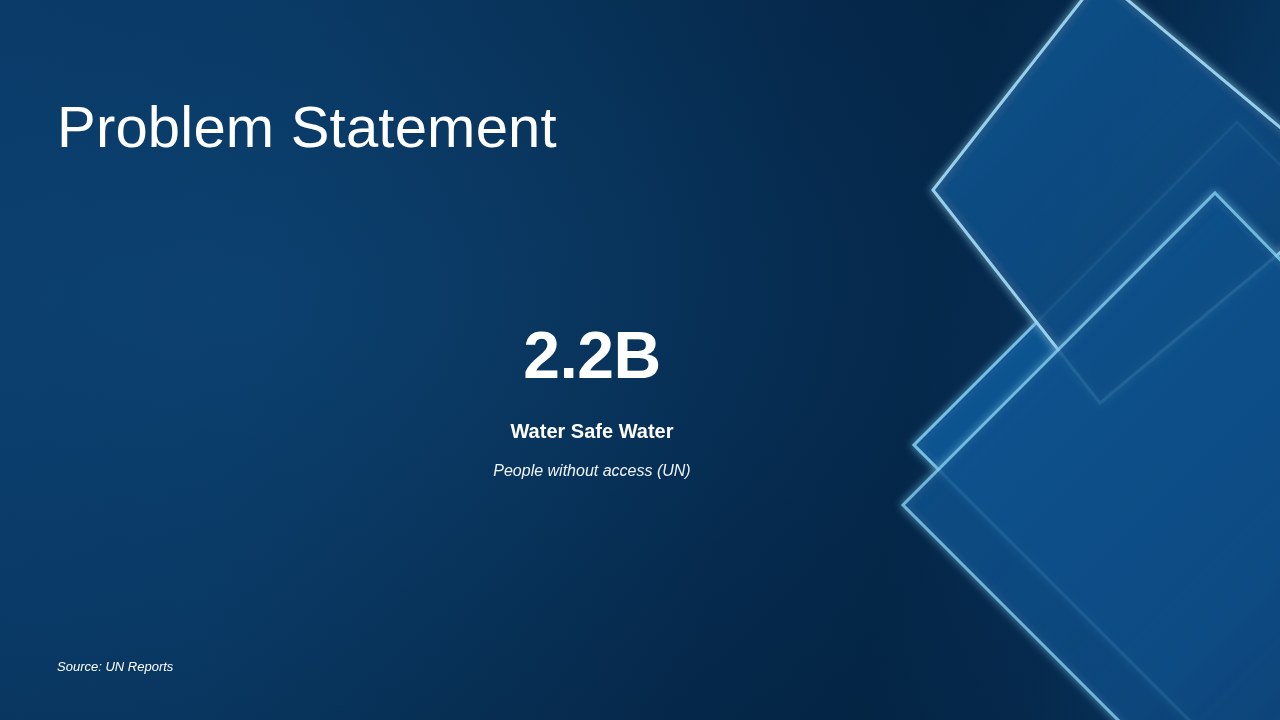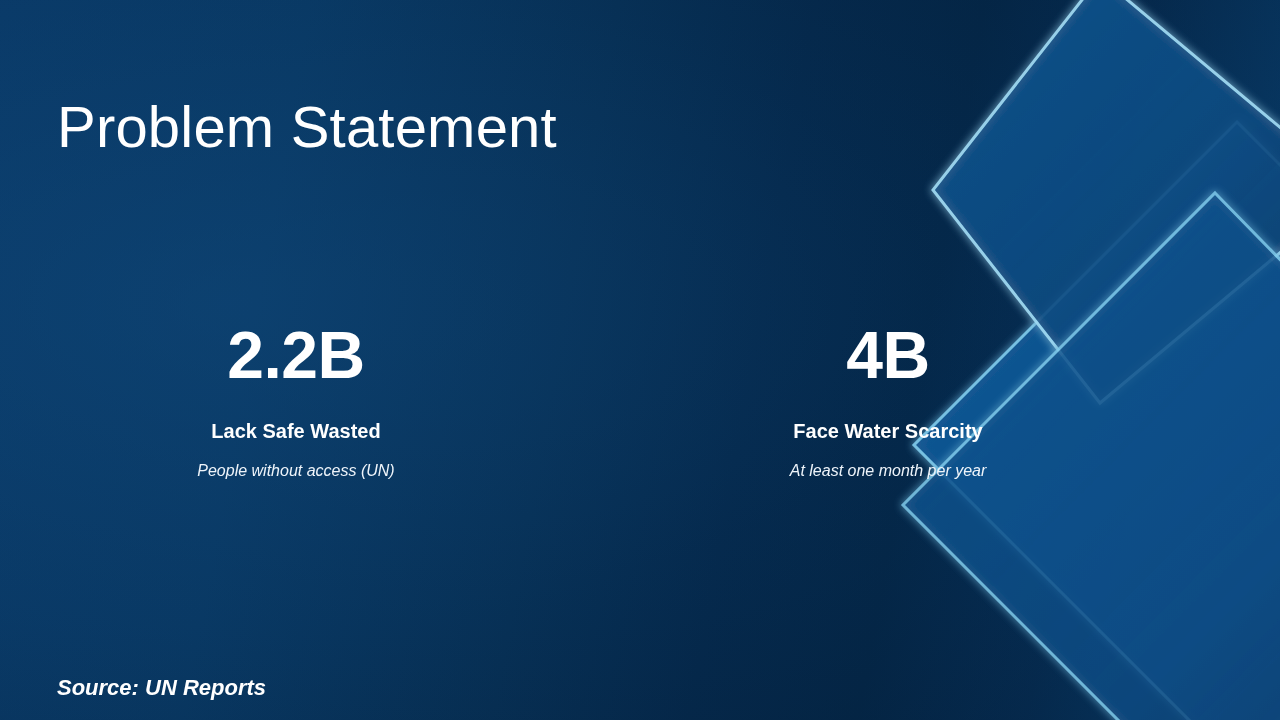--- a/index.html
+++ b/index.html
@@ -108,26 +108,25 @@
     color: #eef4fa;
     margin-top: 18px;
     line-height: 1.2;
     font-style: italic;
   }
 
   
   .source-note {
     position: absolute;
     left: 57px;
-    top: 675px;
-    font-size: 22px;
+    top: 659px;
+    font-size: 13px;
     font-style: italic;
     color: #ffffff;
     white-space: nowrap;
-    font-weight: bold;
   }
 </style>
 </head>
 <body>
 
 <div id="slide">
 
   <div class="bg-base"></div>
   <div class="bg-vignette"></div>
 
@@ -170,28 +169,23 @@
       </g>
     </svg>
   </div>
 
   <h1 class="slide-title">Problem Statement</h1>
 
   <div class="stats-row">
 
     <div class="stat-col">
       <div class="stat-value">2.2B</div>
-      <div class="stat-label">Lack Safe Wasted</div>
+      <div class="stat-label">Water Safe Water</div>
       <div class="stat-desc">People without access (UN)</div>
     </div>
 
 
-    <div class="stat-col">
-      <div class="stat-value">4B</div>
-      <div class="stat-label">Face Water Scarcity</div>
-      <div class="stat-desc">At least one month per year</div>
-    </div>
 
   </div>
 
   <div class="source-note">Source: UN Reports</div>
 
 </div>
 
 </body></html>

